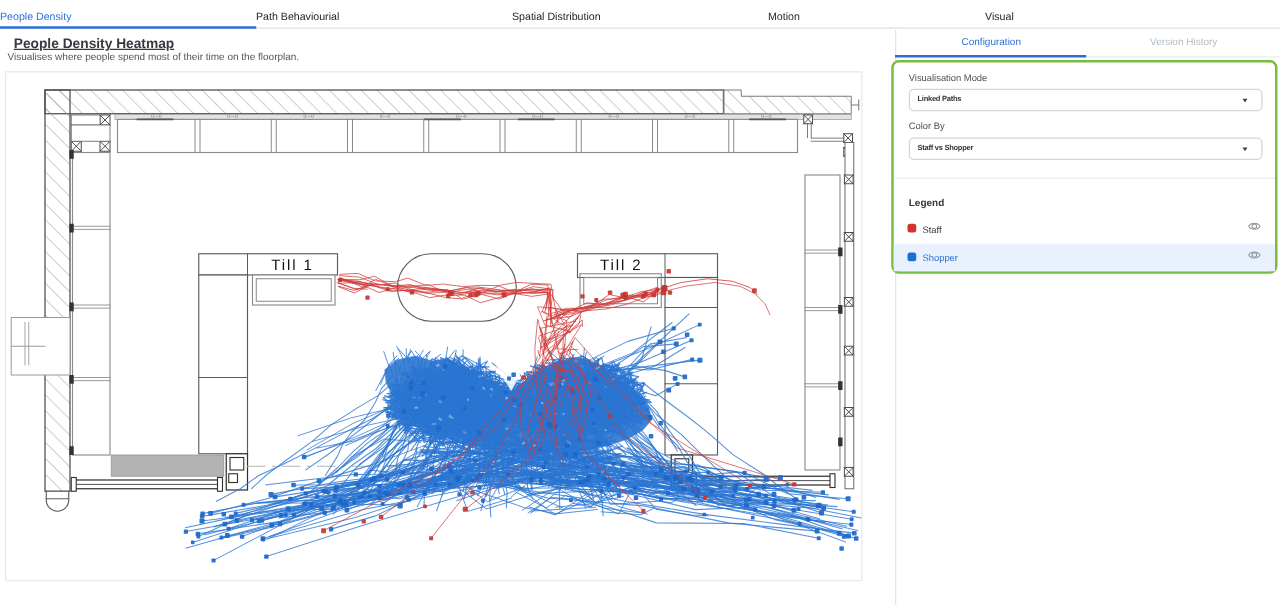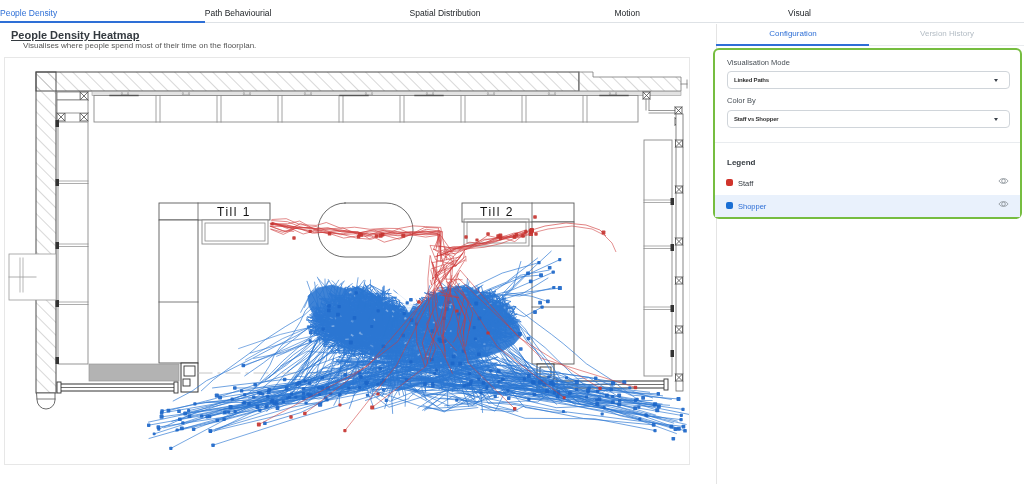--- a/index.html
+++ b/index.html
@@ -2,21 +2,21 @@
 <html><head><meta charset="utf-8">
 <style>
 * { margin:0; padding:0; box-sizing:border-box; }
 html,body { width:1024px; height:484px; background:#fff; font-family:"Liberation Sans", sans-serif; overflow:hidden; }
 #page { position:relative; width:1024px; height:484px; }
 .tabbar { position:absolute; left:0; top:0; width:1024px; height:23px; border-bottom:1px solid #dee2e6; }
 .tab { position:absolute; top:0; height:23px; width:204.8px; text-align:left; font-size:8.5px; color:#212529; line-height:27px; }
 .tab.active { color:#2e6fd6; }
 .tab-underline { position:absolute; left:0; top:20.5px; width:205px; height:2.5px; background:#2e6fd6; }
 .heading { position:absolute; left:11px; top:29px; font-size:11px; font-weight:bold; color:#343a40;text-decoration:underline; }
-.subheading { position:absolute; left:23px; top:41px; font-size:8px; color:#555; }
+.subheading { position:absolute; left:6px; top:41px; font-size:8px; color:#555; }
 .panel { position:absolute; left:716px; top:24px; width:308px; height:460px; border-left:1px solid #e4e4e4; background:#fff; }
 .ptabs { position:absolute; left:716px; top:24px; width:308px; height:22px; border-bottom:1px solid #e9ecef; }
 .ptab { position:absolute; top:0; width:154px; height:40px; text-align:center; font-size:8px; line-height:19px; }
 .ptab.cfg { left:0; color:#2e6fd6; }
 .ptab.vh { left:154px; color:#b3bcc4; }
 .ptab-underline { position:absolute; left:0; top:19.5px; width:153px; height:2.5px; background:#2e6fd6; }
 .greenbox { position:absolute; left:713px; top:48px; width:309px; height:171px; border:2px solid #76bd40; border-radius:6px; background:#fff; }
 .glabel { position:absolute; left:12px; font-size:7.5px; color:#495057;text-align:right; }
 .gselect { position:absolute; left:12px; width:283px; height:18px; border:1px solid #d0d5da; border-radius:4px; background:#fff; font-size:6px; letter-spacing:-0.2px; font-weight:bold; color:#333; line-height:16.5px; padding-left:6px; }
 .caret { position:absolute; right:11px; top:7.5px; width:0; height:0; border-left:2.6px solid transparent; border-right:2.6px solid transparent; border-top:3.2px solid #3a4149; }

